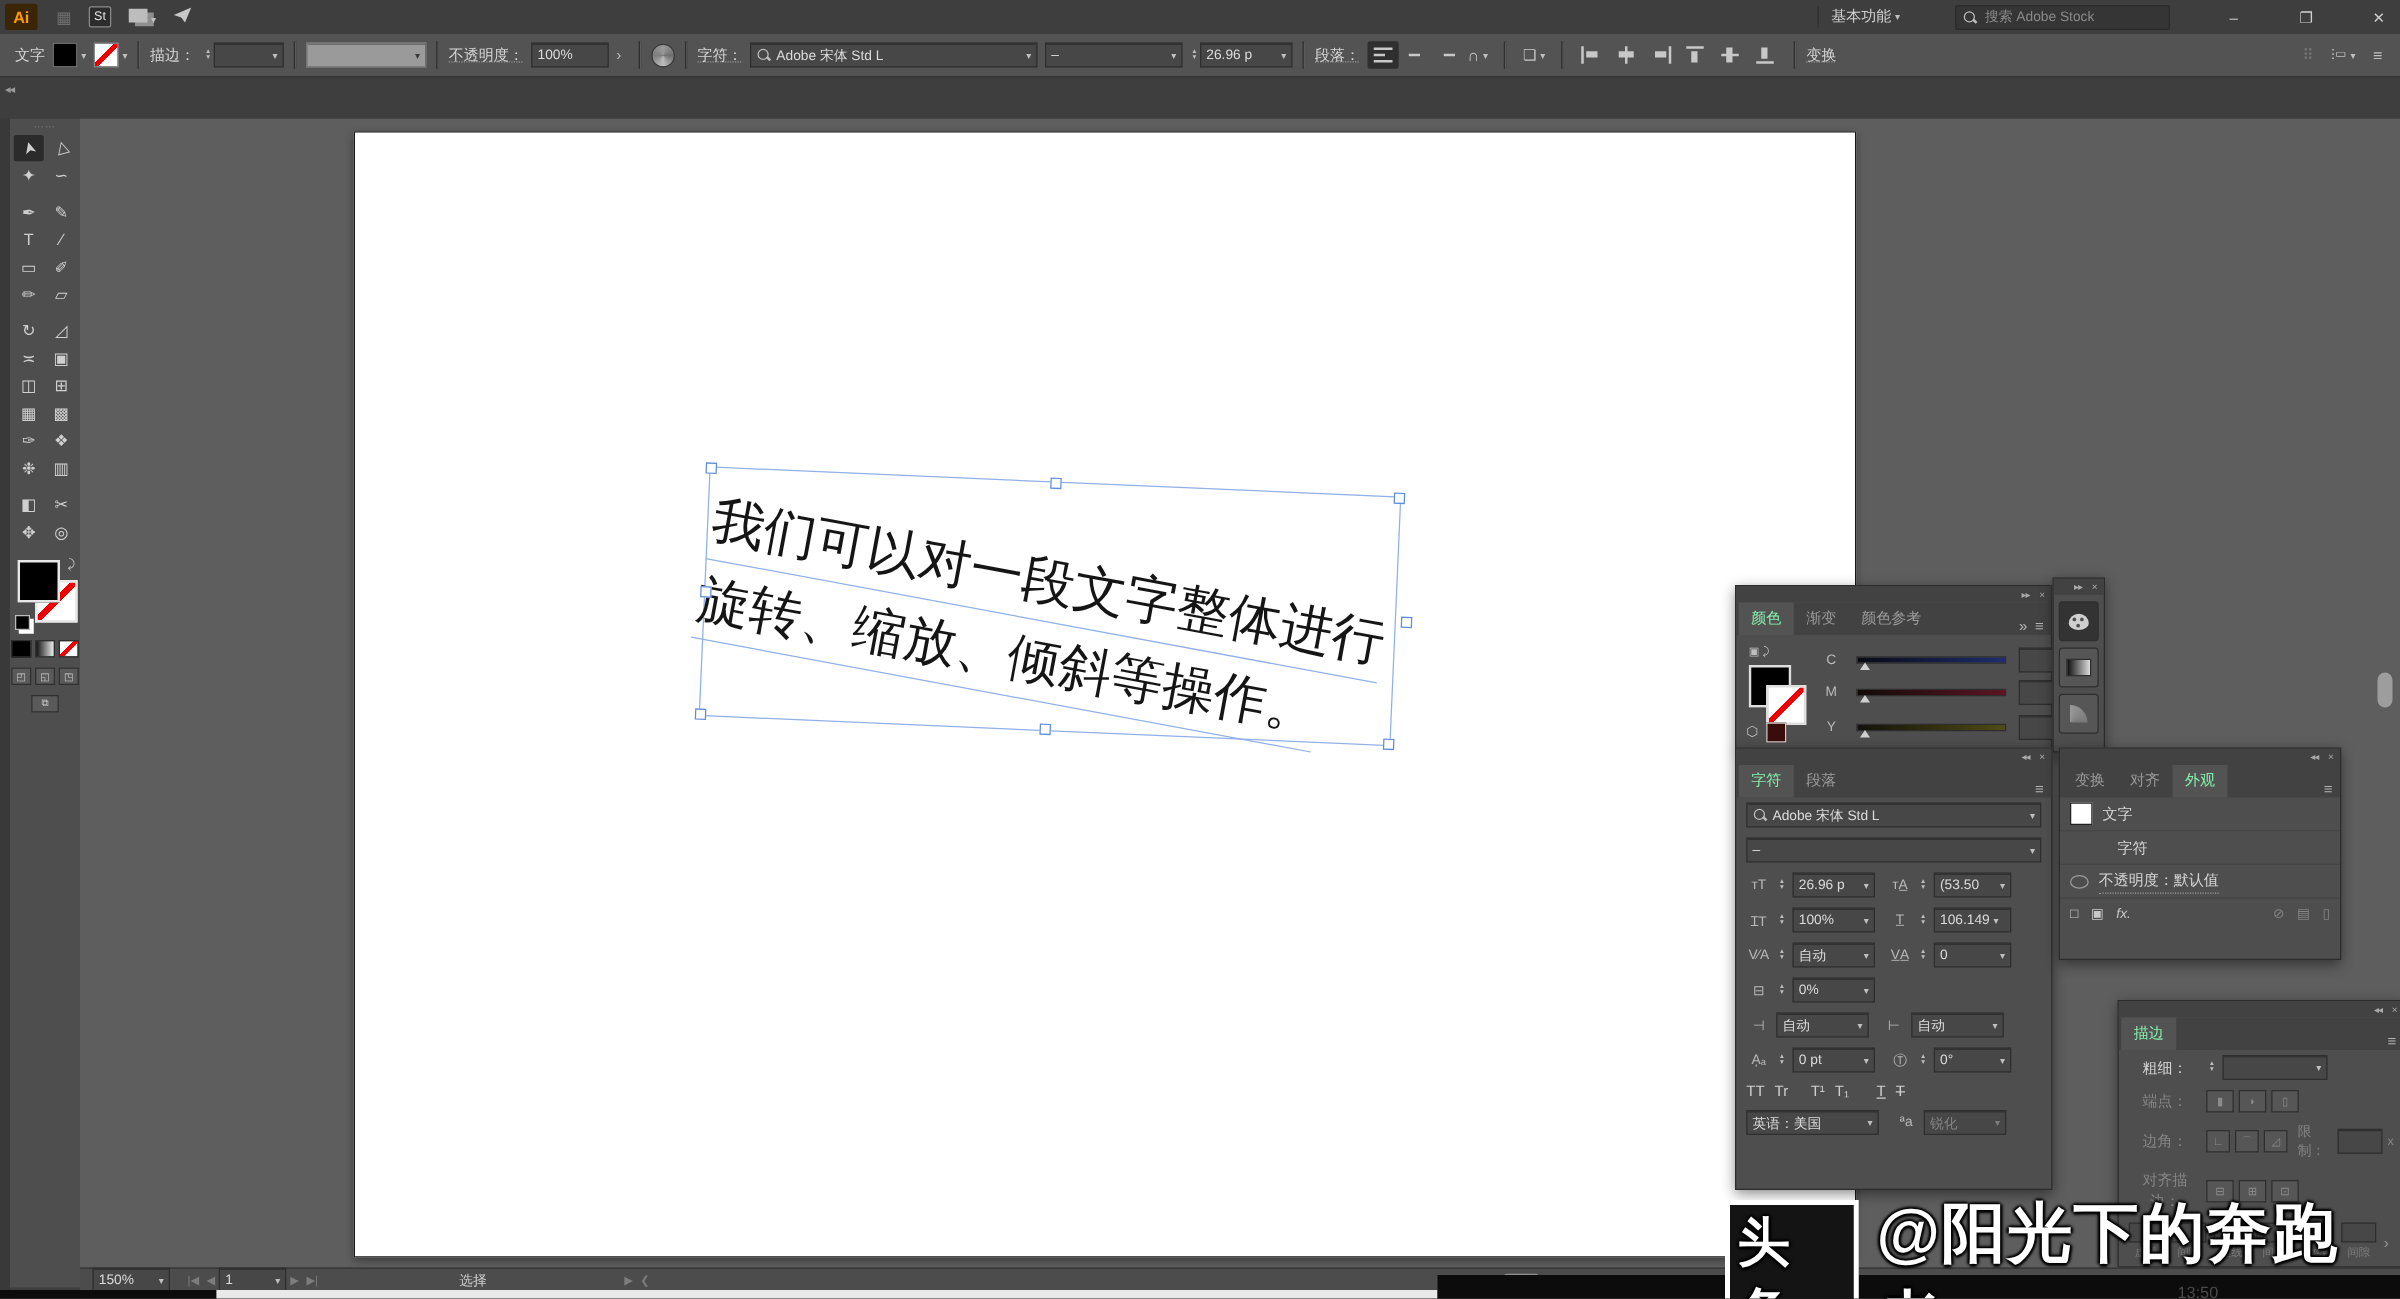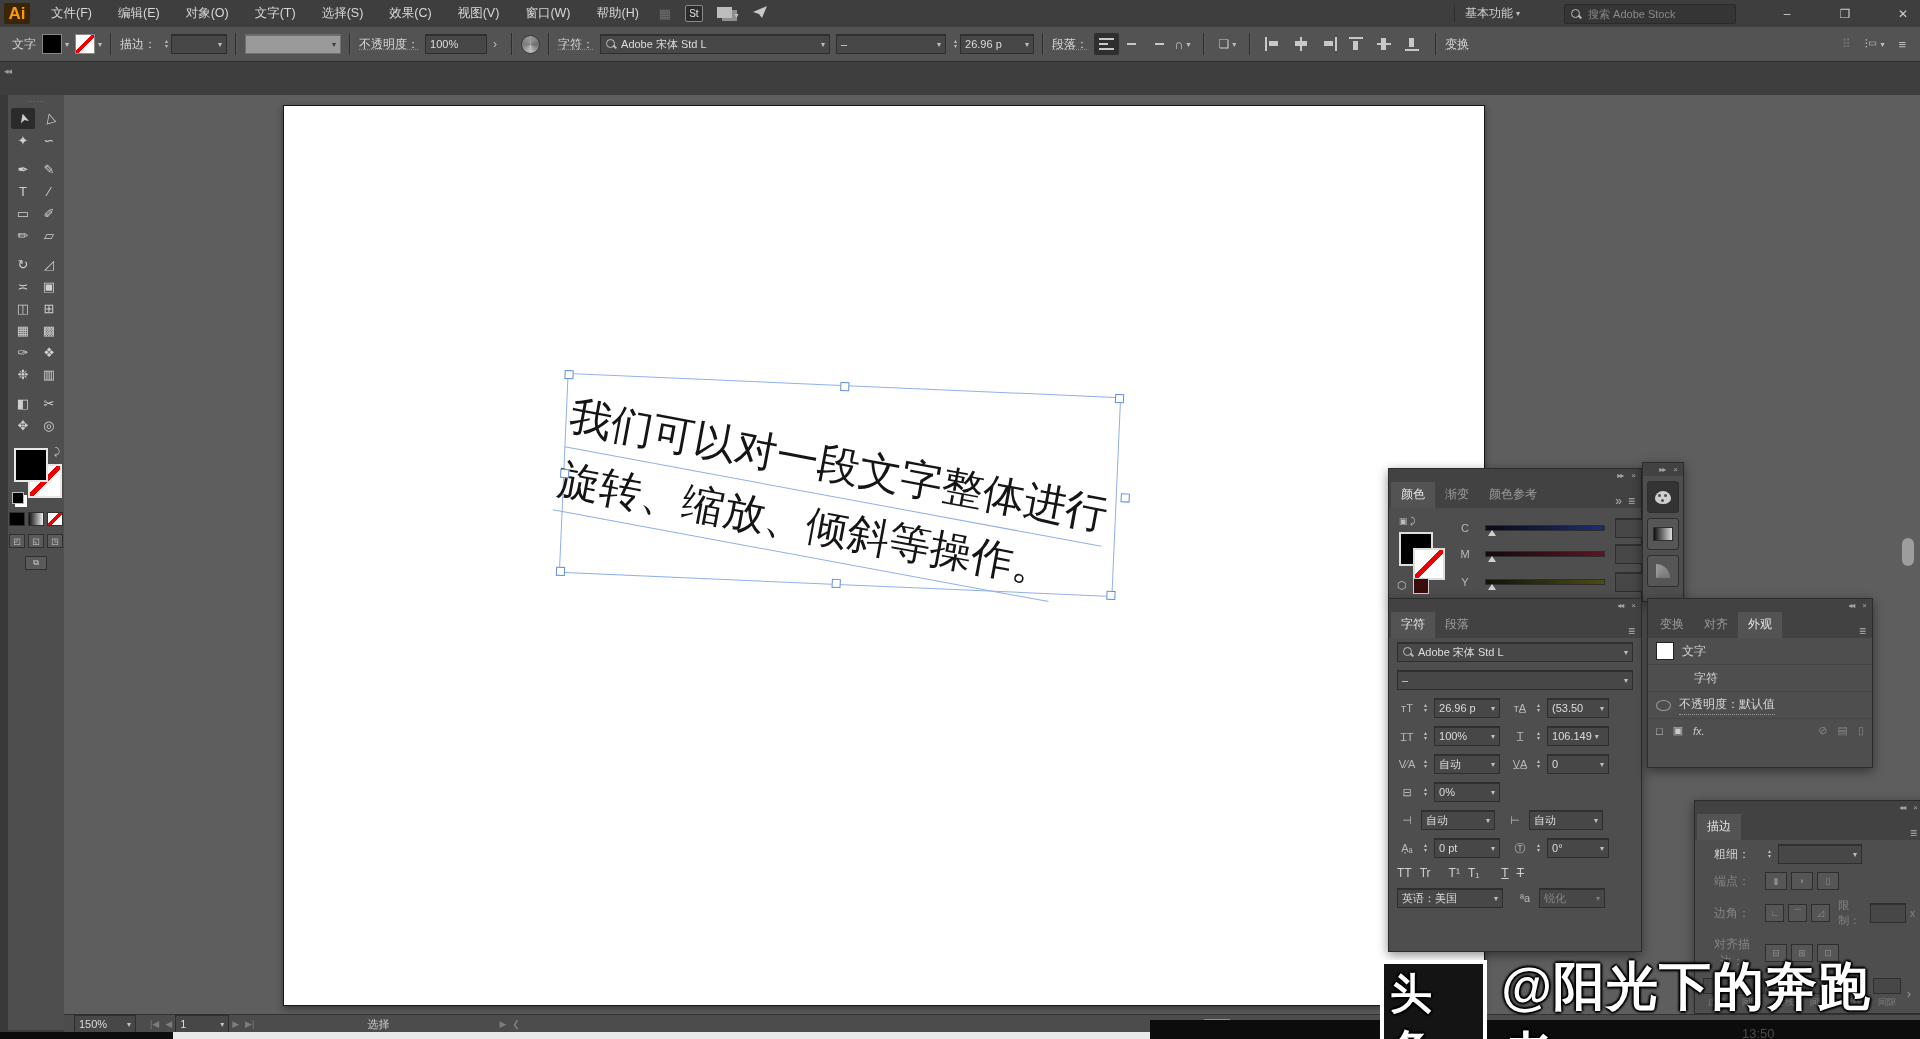--- a/index.html
+++ b/index.html
@@ -19,21 +19,21 @@
   .clps::before{content:"◂◂";letter-spacing:-1px;}
   .clpsr::before{content:"▸▸";letter-spacing:-1px;}
   .pmenu::before{content:"≡";}
   .field{background:#474747;border:1px solid #2e2e2e;box-shadow:inset 0 1px 0 rgba(0,0,0,.3);
          color:#dcdcdc;font-size:11px;padding:1px 4px;height:16px;display:flex;align-items:center;}
   .dim{color:#858585;}
   
   #menubar{left:0;top:0;width:1920px;height:27px;background:#3e3e3e;border-bottom:1px solid #2c2c2c;
            display:flex;align-items:center;}
   #ai-logo{width:26px;height:21px;margin:0 8px 0 4px;background:#3a2506;color:#ff9a00;
-           font-weight:bold;font-size:17px;display:flex;align-items:center;justify-content:center;border-radius:2px;}
+           font-weight:bold;font-size:13px;display:flex;align-items:center;justify-content:center;border-radius:2px;}
   .menu-item{padding:0 13px;font-size:12.5px;color:#d8d8d8;line-height:27px;cursor:default;}
   .mb-ico{margin:0 7px;color:#bdbdbd;}
   #stock-badge{background:#2c2c2c;border:1px solid #8a8a8a;color:#e0e0e0;font-size:10px;
                padding:2px 3px;border-radius:2px;}
   #bridge-ico{color:#6f6f6f;font-size:13px;}
   .arr-doc{width:15px;height:11px;background:#bdbdbd;box-shadow:5px 3px 0 #8f8f8f;display:inline-block;}
   #mb-right{margin-left:auto;display:flex;align-items:center;height:27px;gap:24px;}
   #workspace{font-size:12px;color:#d0d0d0;padding:0 10px;border-left:1px solid #2e2e2e;}
   #searchbox{width:160px;height:18px;background:#353535;border:1px solid #2a2a2a;border-radius:2px;
              display:flex;align-items:center;padding:0 5px;margin:0 10px;}
@@ -107,21 +107,21 @@
   #text-obj{position:absolute;left:8px;top:10px;transform:rotate(8deg);transform-origin:0 0;
             font-family:"DejaVu Serif","Liberation Serif",serif;color:#151515;
             font-size:42px;line-height:63px;white-space:nowrap;}
   #text-obj .tline{display:inline-block;border-bottom:1px solid #8fb0e8;}
   
   .panel{position:absolute;background:#4e4e4e;border:1px solid #2c2c2c;box-shadow:0 3px 10px rgba(0,0,0,.45);}
   .ptitle{height:13px;background:#424242;display:flex;justify-content:flex-end;align-items:center;
           gap:8px;padding:0 5px;color:#a8a8a8;font-size:8px;}
   .ptabs{display:flex;align-items:flex-end;background:#424242;height:26px;padding-left:2px;}
   .ptab{padding:4px 10px 5px;font-size:12px;color:#9b9b9b;white-space:nowrap;}
-  .ptab.active{background:#535353;color:#e5e5e5;padding-left:10px;}
+  .ptab.active{background:#535353;color:#86efac;padding-left:10px;}
   .ptab-fill{flex:1;display:flex;justify-content:flex-end;align-items:center;gap:6px;padding:0 6px;color:#b5b5b5;}
   .prow{display:flex;align-items:center;padding:4px 8px;gap:4px;}
   .picon{width:20px;color:#b9b9b9;font-size:11px;text-align:center;flex:none;}
   
   .cslider{width:118px;height:4px;border:1px solid #2e2e2e;position:relative;margin:0 6px;}
   .cs-c{background:linear-gradient(90deg,#0a0a14,#1d2d70);}
   .cs-m{background:linear-gradient(90deg,#120a0a,#5c1523);}
   .cs-y{background:linear-gradient(90deg,#12120a,#4c4c14);}
   .thumb{position:absolute;top:100%;left:2px;width:0;height:0;
          border-left:4px solid transparent;border-right:4px solid transparent;border-bottom:6px solid #d0d0d0;}
@@ -174,31 +174,20 @@
   #wm-logo{border:4px solid #fff;background:#141414;padding:2px 6px;font-size:42px;letter-spacing:2px;}
   #wm-handle{font-size:52px;letter-spacing:1px;}
 </style>
 </head>
 <body>
 
 <div id="app">
 
   <div id="menubar" class="abs">
     <div id="ai-logo">Ai</div>
-    <div class="row">
-        <span class="menu-item">文件(F)</span>
-        <span class="menu-item">编辑(E)</span>
-        <span class="menu-item">对象(O)</span>
-        <span class="menu-item">文字(T)</span>
-        <span class="menu-item">选择(S)</span>
-        <span class="menu-item">效果(C)</span>
-        <span class="menu-item">视图(V)</span>
-        <span class="menu-item">窗口(W)</span>
-        <span class="menu-item">帮助(H)</span>
-      </div>
     <span class="mb-ico" id="bridge-ico">▦</span>
     <span class="mb-ico" id="stock-badge">St</span>
     <span class="mb-ico"><span class="arr-doc"></span><span class="dd"></span></span>
     <span class="mb-ico">
       <svg width="15" height="13" viewBox="0 0 15 13">
           <path d="M0 6 L14 0 L9 12 L6 8 Z" fill="#c8c8c8"></path>
         </svg>
     </span>
     <div id="mb-right">
       <div id="workspace" class="row">

